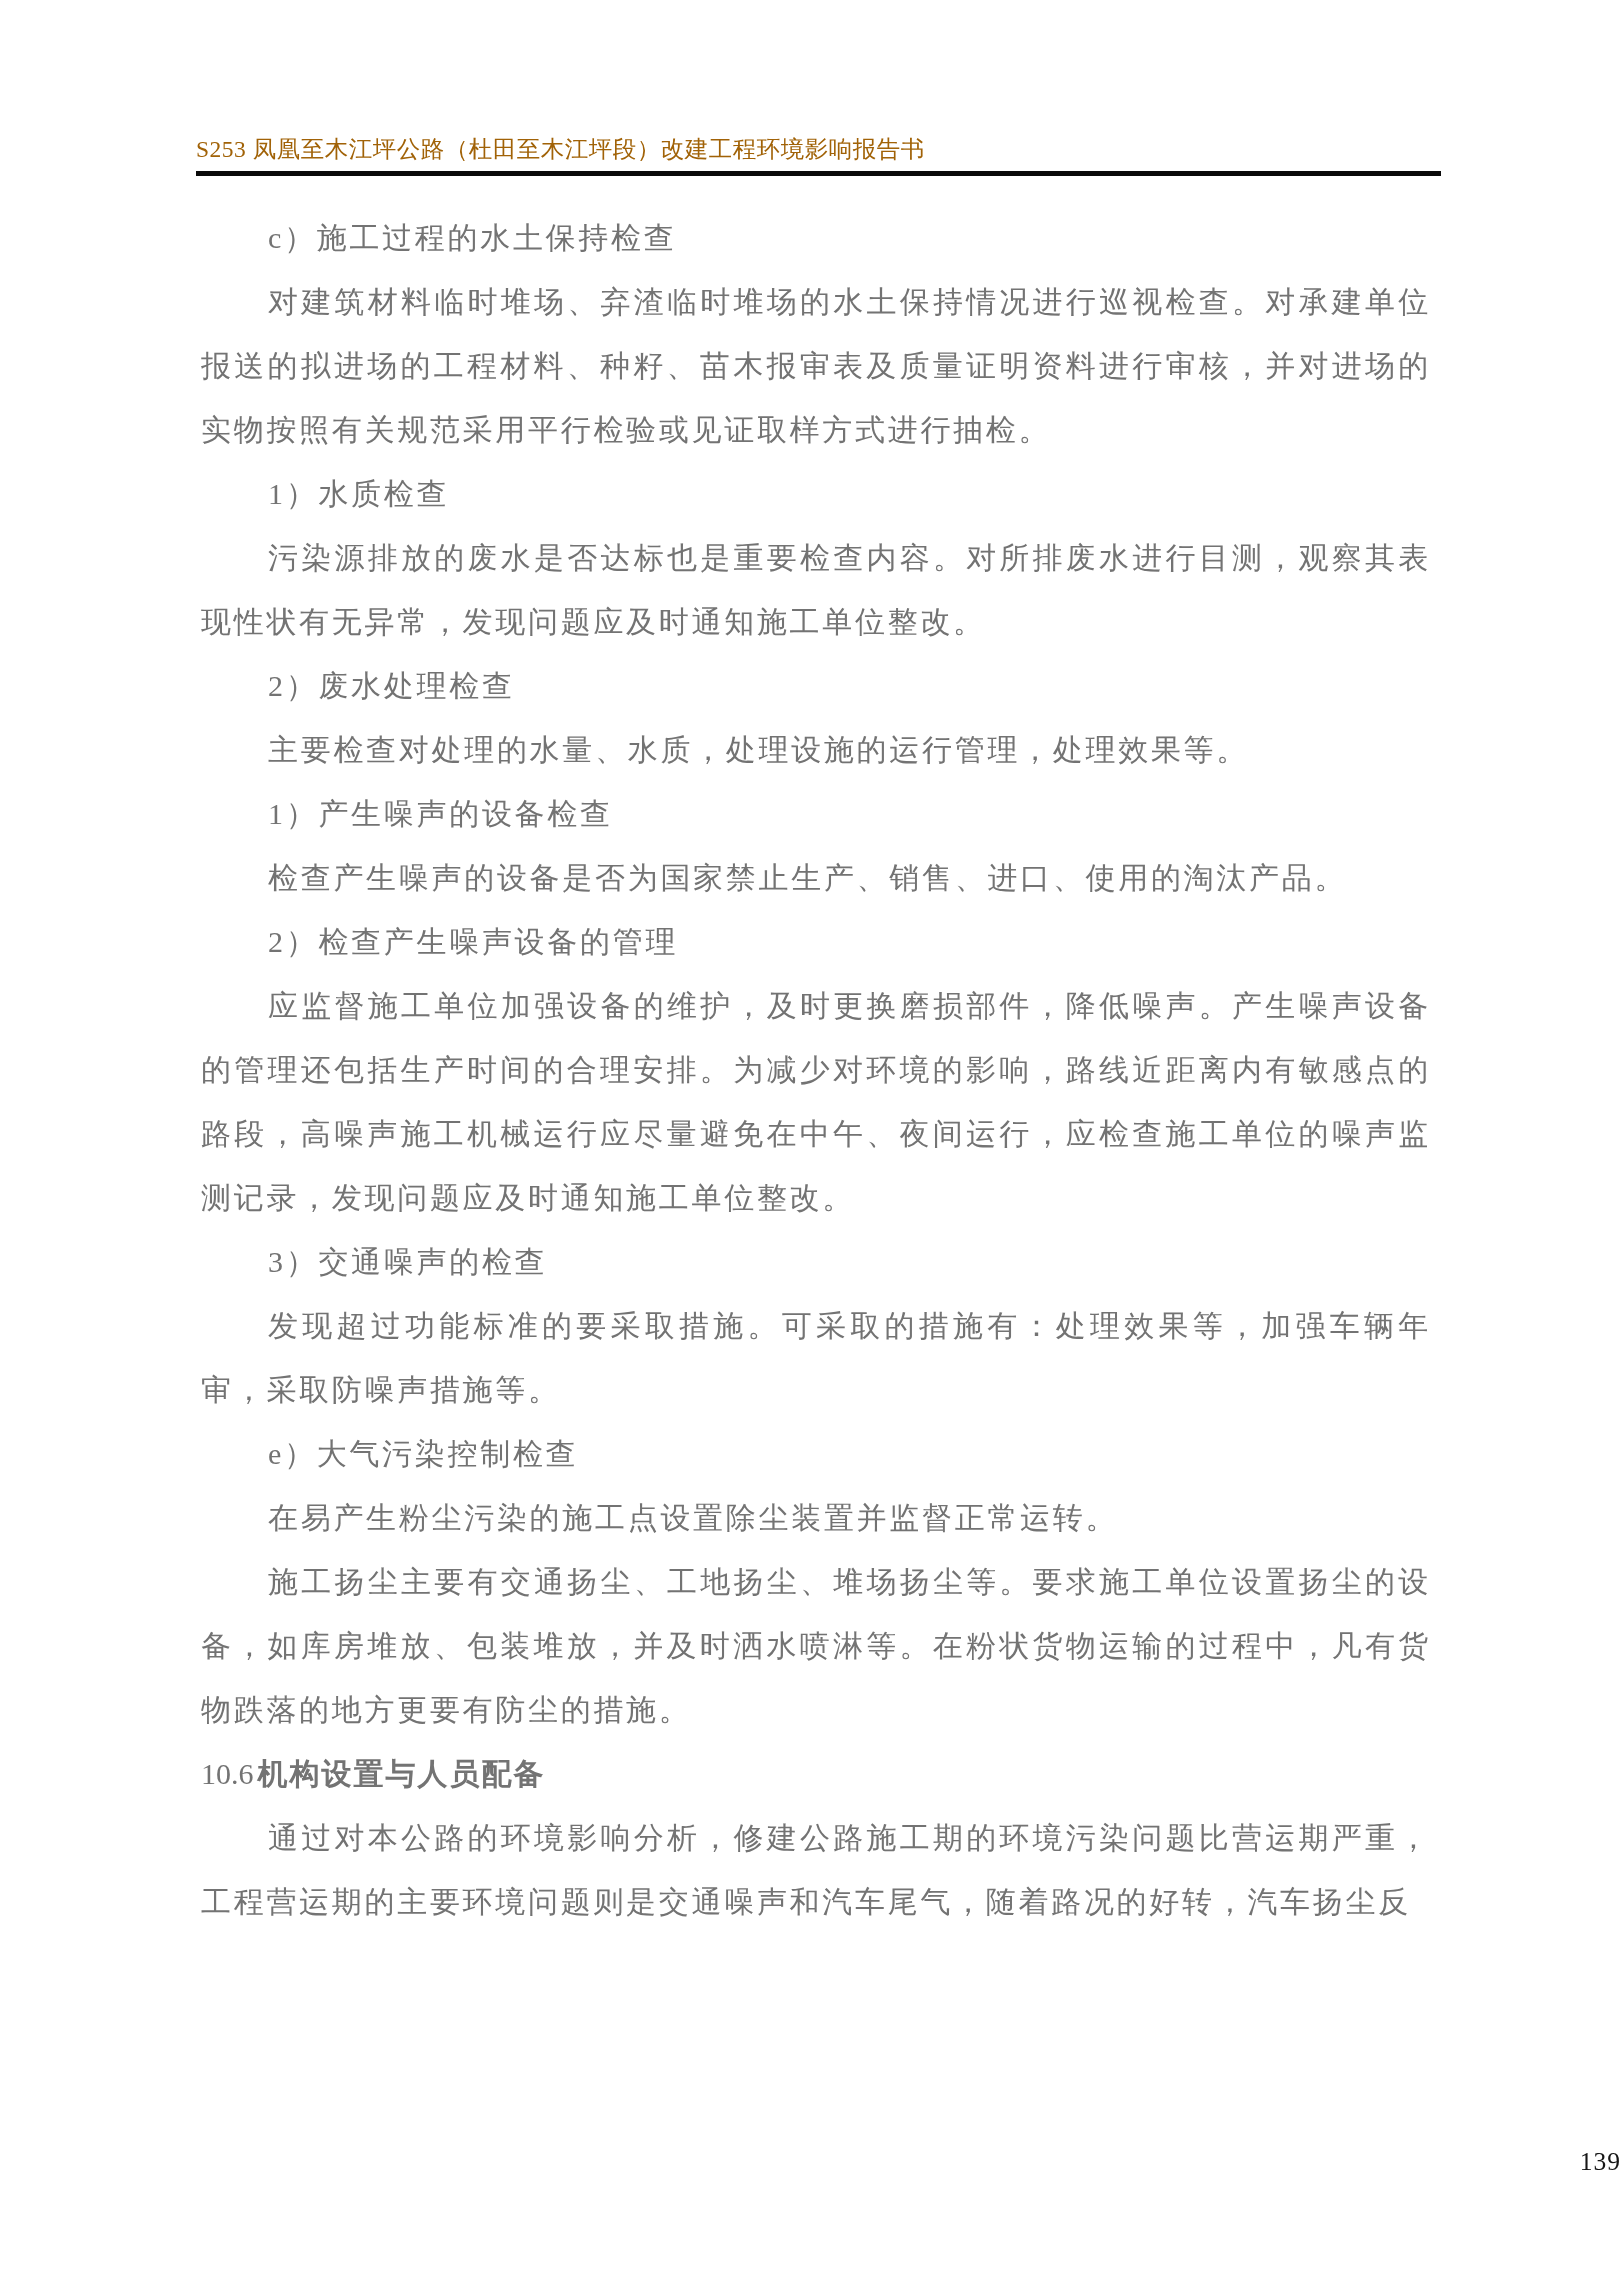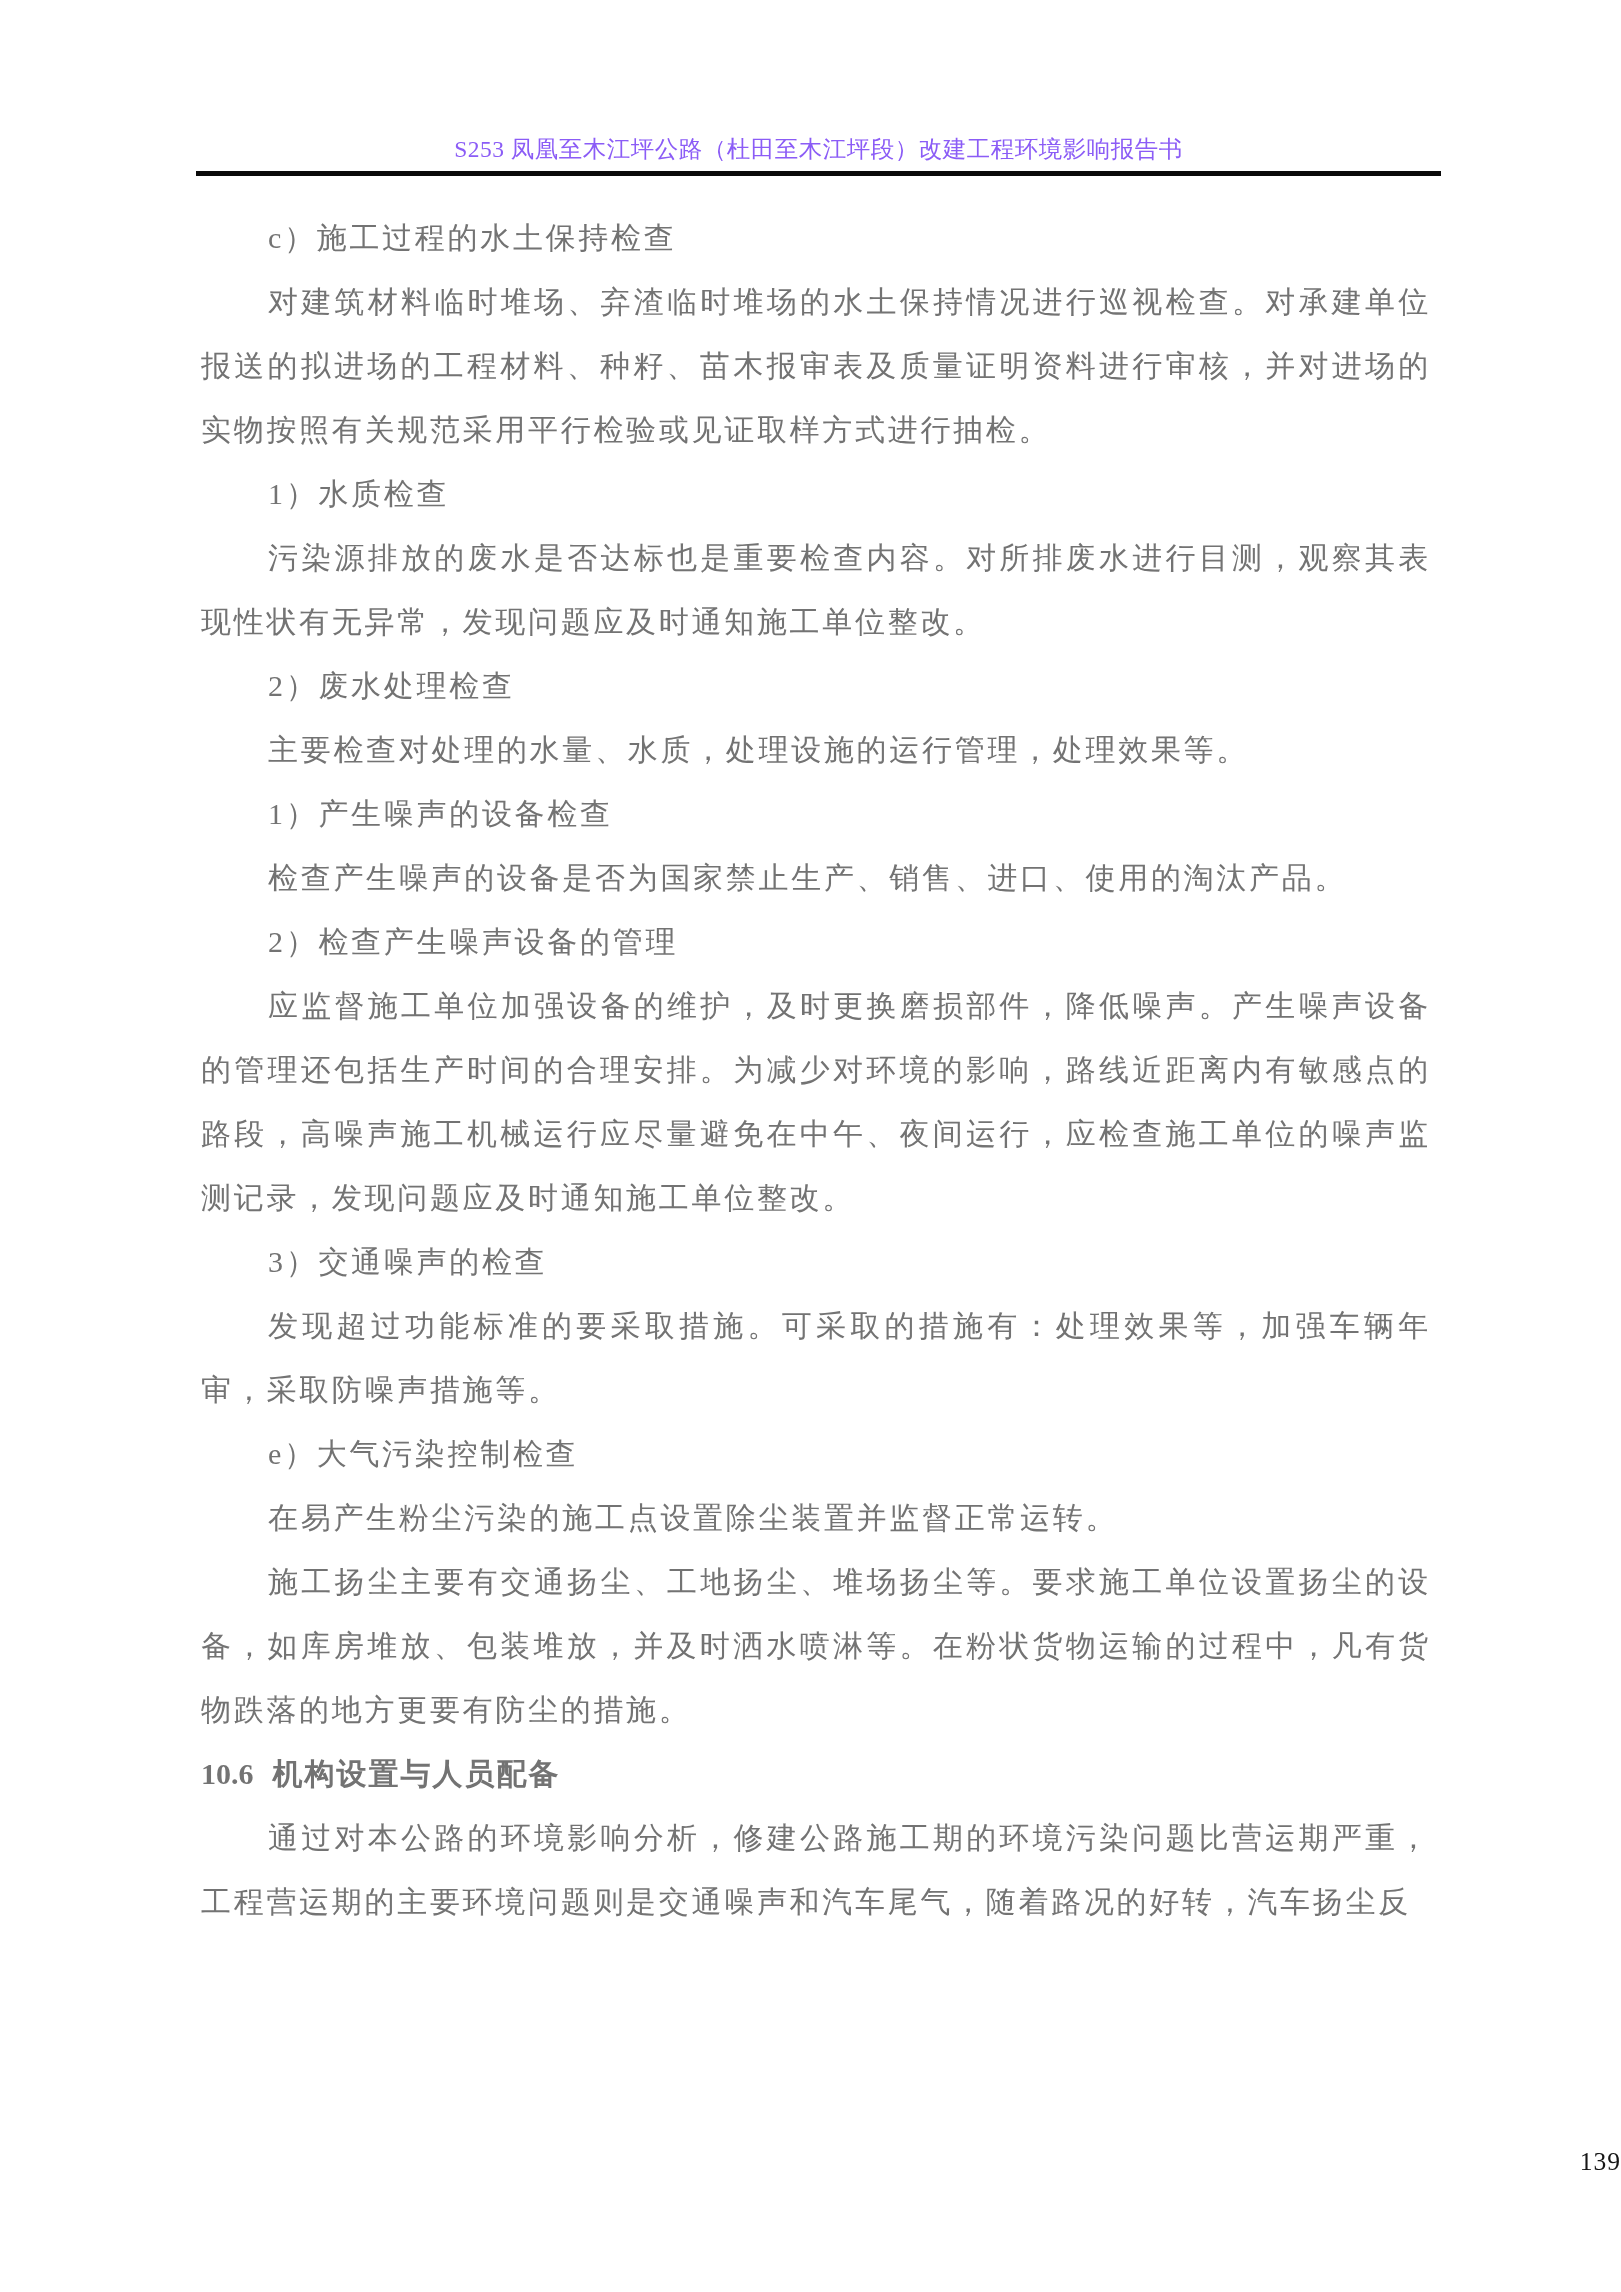--- a/index.html
+++ b/index.html
@@ -10,25 +10,25 @@
     background: #ffffff;
     overflow: hidden;
     font-family: "Liberation Serif", "DejaVu Serif", serif;
     color: #111111;
   }
   .report-header {
     position: absolute;
     top: 135px;
     left: 196px;
     width: 1245px;
-    text-align: center;
+    text-align: left;
     font-size: 23.5px;
     line-height: 29px;
     letter-spacing: 0.5px;
-    color: #8b5cf6;
+    color: #a16207;
     white-space: nowrap;
   }
   .header-rule {
     position: absolute;
     top: 171px;
     left: 196px;
     width: 1245px;
     height: 4.9px;
     background: #0a0a0a;
   }
@@ -55,22 +55,22 @@
     padding: 0;
     font-size: 30px;
     line-height: 64px;
     font-weight: bold;
     font-family: "Liberation Sans", "DejaVu Sans", sans-serif;
     letter-spacing: 2px;
     text-indent: 0;
   }
   .doc-content h2 .sec-num {
     font-family: "Liberation Serif", "DejaVu Serif", serif;
-    font-weight: bold;
-    margin-right: 19px;
+    font-weight: normal;
+    margin-right: 4px;
     letter-spacing: 0;
   }
   .page-footer {
     position: absolute;
     top: 2147px;
     left: 0;
     width: 100%;
     text-align: right;
     font-size: 25.5px;
     letter-spacing: 1px;

